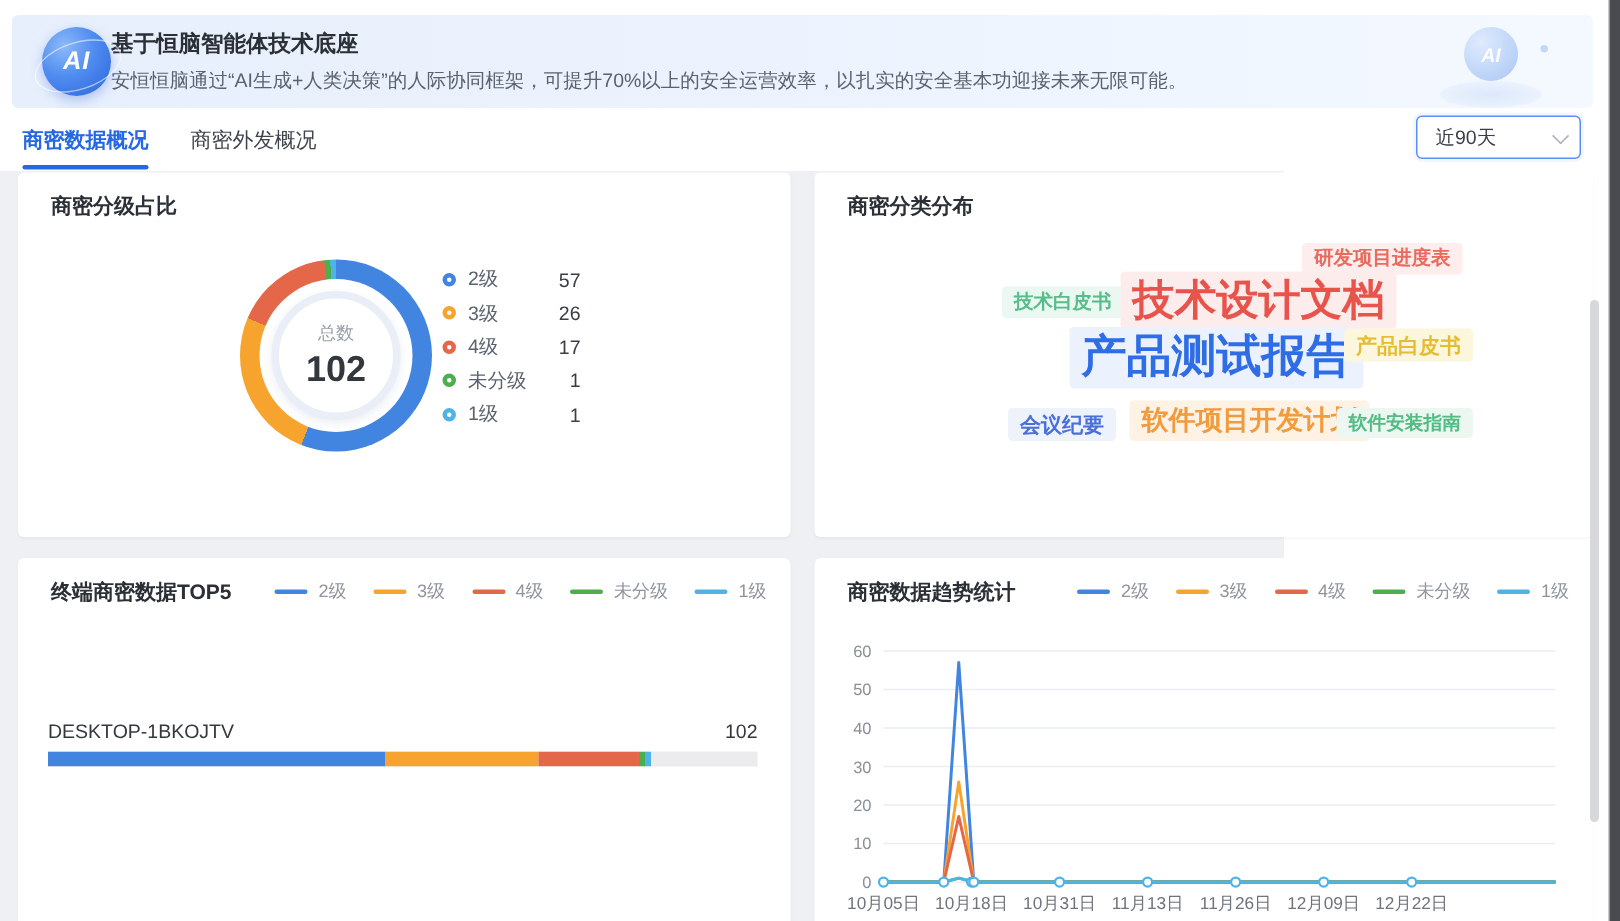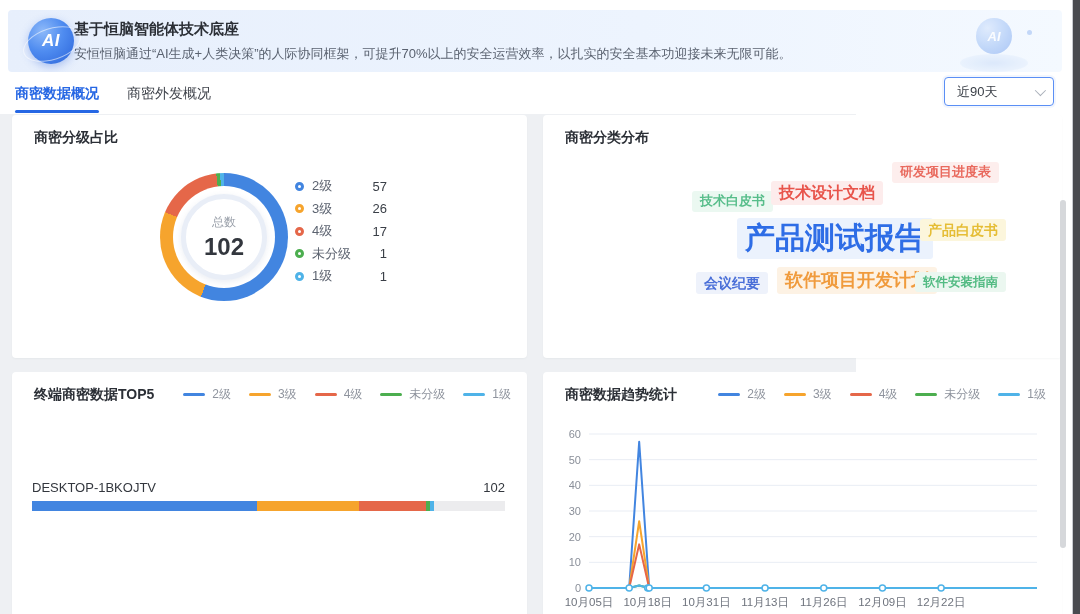--- a/index.html
+++ b/index.html
@@ -75,21 +75,21 @@
     box-shadow:0 2px 6px rgba(80,110,160,.12); display:flex; flex-direction:column; align-items:center; justify-content:center; background:#fff; }
   .donut-center-label { font-size:12px; color:#9aa0aa; margin-bottom:2px; }
   .donut-center-value { font-size:24px; font-weight:bold; color:#33373e; }
   .donut-legend { position:absolute; left:283px; top:60px; width:92px; }
   .lg-ring-item { display:flex; align-items:center; height:22.5px; cursor:pointer; }
   .lg-ring { width:9px; height:9px; border-radius:50%; border:3px solid #000; background:#fff; margin-right:8px; flex:0 0 auto; }
   .lg-ring-label { font-size:13px; color:#5c6370; }
   .lg-ring-value { margin-left:auto; font-size:13px; color:#3a3f47; }
 
   
-  .cloud { position:absolute; inset:0;margin-left:24px; }
+  .cloud { position:absolute; inset:0; }
   .cloud-word { position:absolute; white-space:nowrap; font-weight:bold; padding:3px 8px; border-radius:3px; line-height:1.15; }
 
   
   .bar-row { position:absolute; left:20px; right:22px; top:108px; }
   .bar-meta { display:flex; justify-content:space-between; font-size:13px; color:#33373e; margin-bottom:6px; }
   .bar-track { height:10px; background:#ececee; display:flex; overflow:hidden; }
   .bar-seg { height:100%; }
 
   
   .trend-svg { position:absolute; left:14px; top:50px; }
@@ -169,21 +169,21 @@
             <span class="lg-ring-value">1</span>
           </div>
         </div>
     </section>
 
     <section class="panel" id="panel-cloud">
       <div class="panel-title">商密分类分布</div>
       <div class="cloud">
           <span class="cloud-word" style="left: 325px; top: 47px; font-size: 13px; color: rgb(233, 106, 94); background: rgb(253, 238, 237);">研发项目进度表</span>
           <span class="cloud-word" style="left: 125px; top: 76px; font-size: 13px; color: rgb(87, 189, 138); background: rgb(235, 248, 241);">技术白皮书</span>
-          <span class="cloud-word" style="left: 204px; top: 66px; font-size: 16px; color: rgb(232, 84, 75); background: rgb(253, 236, 236);">技术设计文档</span>
+          <span class="cloud-word" style="left: 204px; top: 66px; font-size: 28px; color: rgb(232, 84, 75); background: rgb(253, 236, 236);">技术设计文档</span>
           <span class="cloud-word" style="left: 170px; top: 103px; font-size: 30px; color: rgb(46, 109, 230); background: rgb(235, 242, 253);">产品测试报告</span>
           <span class="cloud-word" style="left: 353px; top: 104px; font-size: 14px; color: rgb(229, 189, 53); background: rgb(252, 246, 220);">产品白皮书</span>
           <span class="cloud-word" style="left: 129px; top: 157px; font-size: 14px; color: rgb(74, 111, 216); background: rgb(238, 242, 251);">会议纪要</span>
           <span class="cloud-word" style="left: 210px; top: 152px; font-size: 18px; color: rgb(240, 155, 61); background: rgb(253, 242, 228);">软件项目开发计划</span>
           <span class="cloud-word" style="left: 348px; top: 157px; font-size: 12.5px; color: rgb(83, 187, 131); background: rgb(235, 247, 240);">软件安装指南</span>
         </div>
     </section>
 
     <section class="panel" id="panel-top5">
       <div class="panel-title">终端商密数据TOP5</div>

